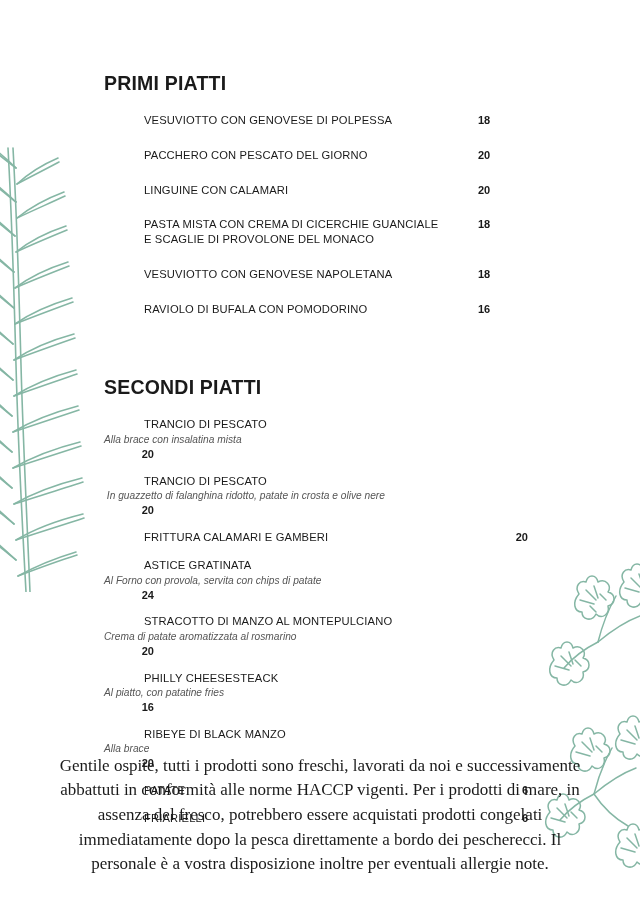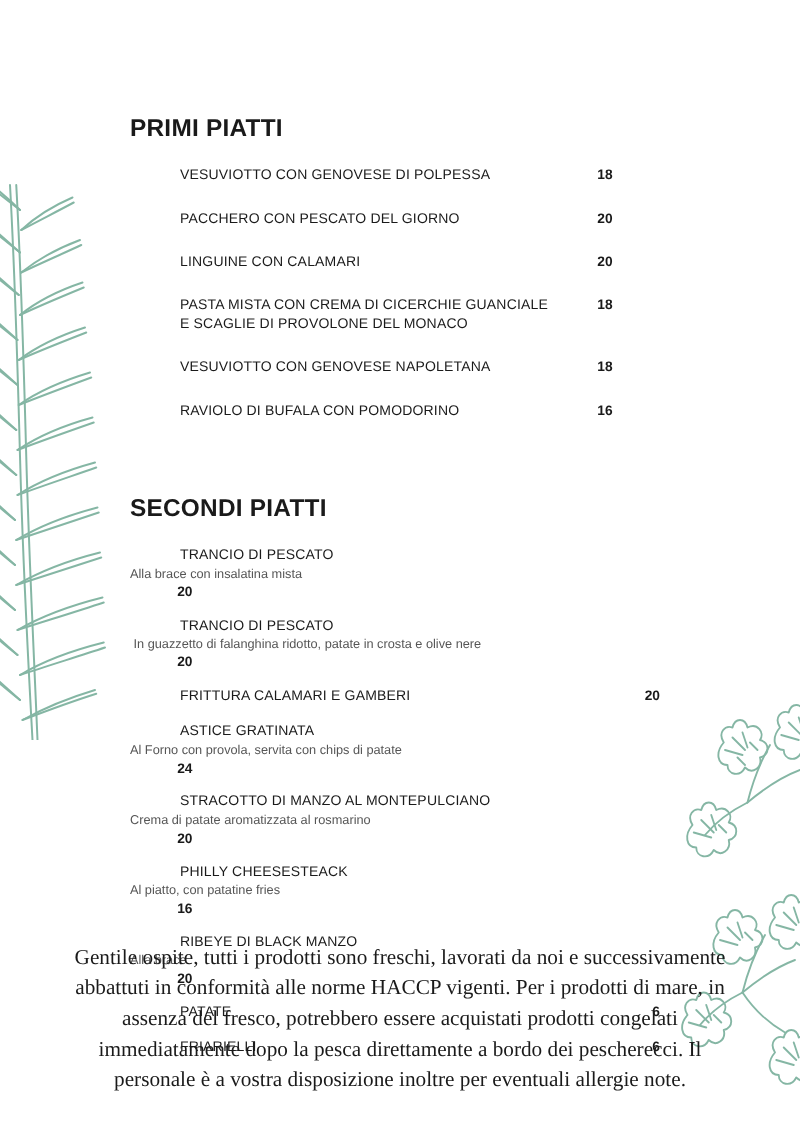--- a/index.html
+++ b/index.html
@@ -43,21 +43,21 @@
   .content {
     position: relative;
     z-index: 2;
     padding: 0 104px;
     box-sizing: border-box;
   }
 
   .section {
     position: relative;
   }
-  .section-primi { padding-top: 92px; }
+  .section-primi { padding-top: 72px; }
   .section-secondi { padding-top: 40px; }
 
   .section-title {
     font-size: 19.5px;
     font-weight: bold;
     letter-spacing: 0.2px;
     color: #1a1a1a;
     margin: 0 0 18px 0;
   }
 
@@ -81,20 +81,21 @@
     white-space: pre-line;
     margin-left: 40px;
   }
   .item-desc {
     font-size: 10.2px;
     font-weight: normal;
     color: #555555;
     line-height: 1.35;
     margin-top: 1px;
     white-space: pre;
+    font-style: italic;
   }
   .item-price {
     flex: 0 0 auto;
     font-size: 11px;
     font-weight: bold;
     color: #1a1a1a;
     line-height: 1.32;
     text-align: right;
   }
 

